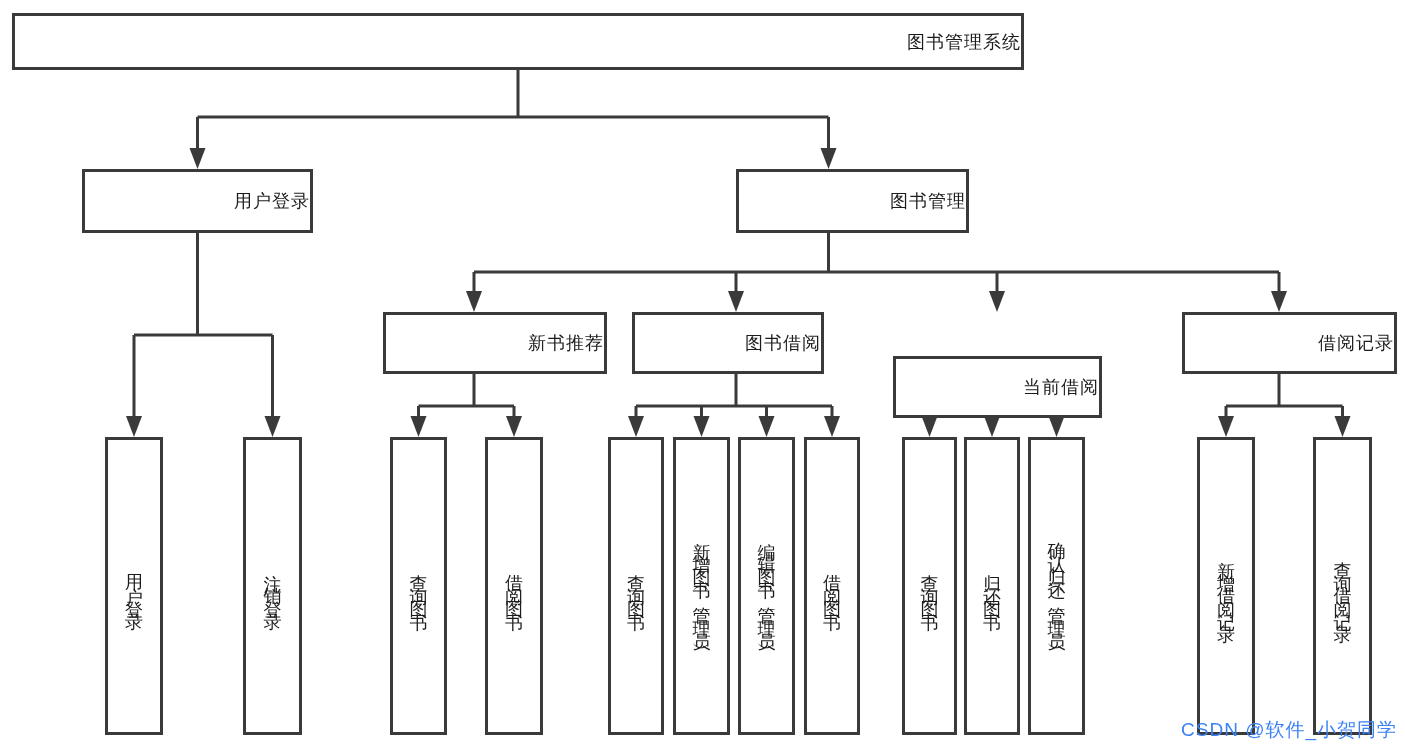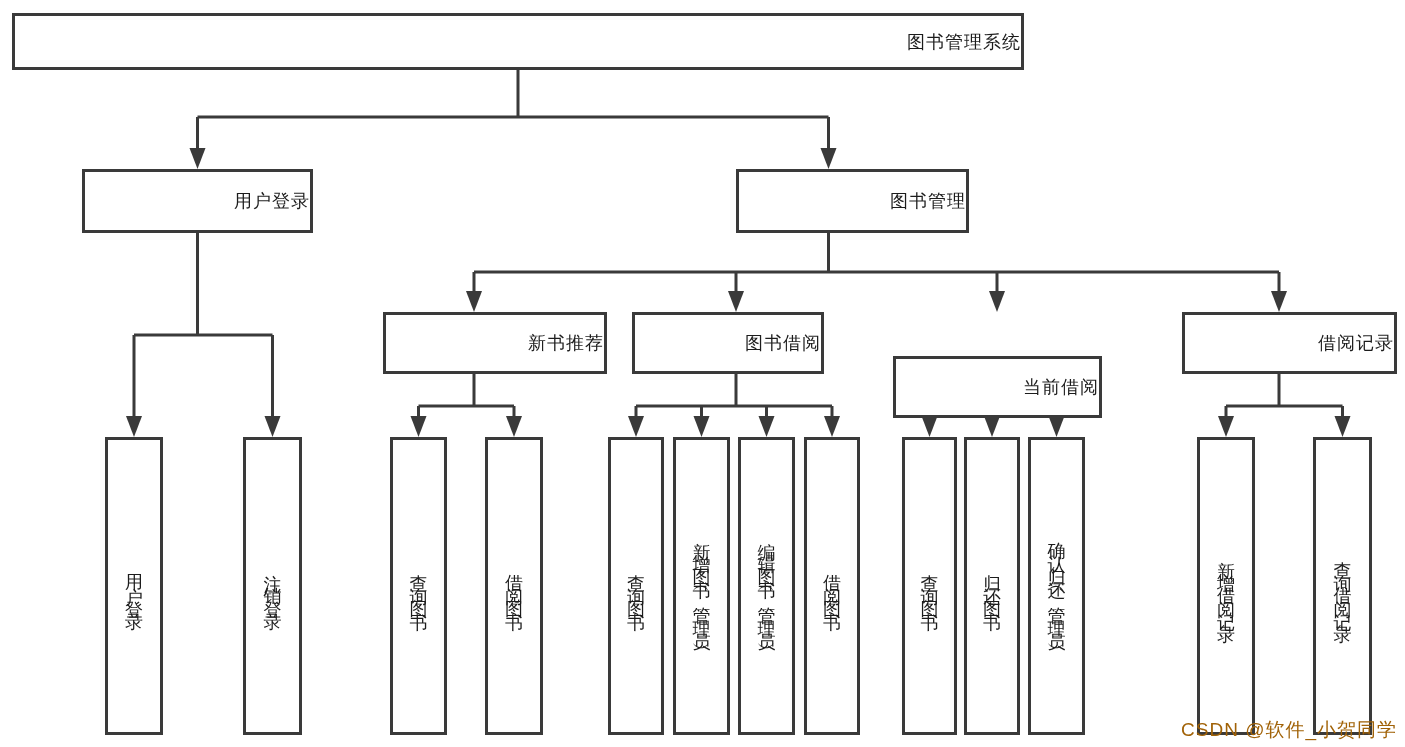--- a/index.html
+++ b/index.html
@@ -67,21 +67,21 @@
   #n-c-return   { left: 964px;  width: 56px; }
   #n-c-confirm  { left: 1028px; width: 57px; }
   #n-r-add      { left: 1197px; width: 58px; }
   #n-r-query    { left: 1313px; width: 59px; }
 
   .watermark {
     position: absolute;
     right: 8px;
     bottom: 4px;
     font-size: 19px;
-    color: #a16207;
+    color: #3b82f6;
     letter-spacing: 1px;
     z-index: 3;
   }
 </style>
 </head>
 <body>
 
 <div class="canvas">
 
   <svg class="connectors" viewBox="0 0 1405 747" xmlns="http://www.w3.org/2000/svg">

